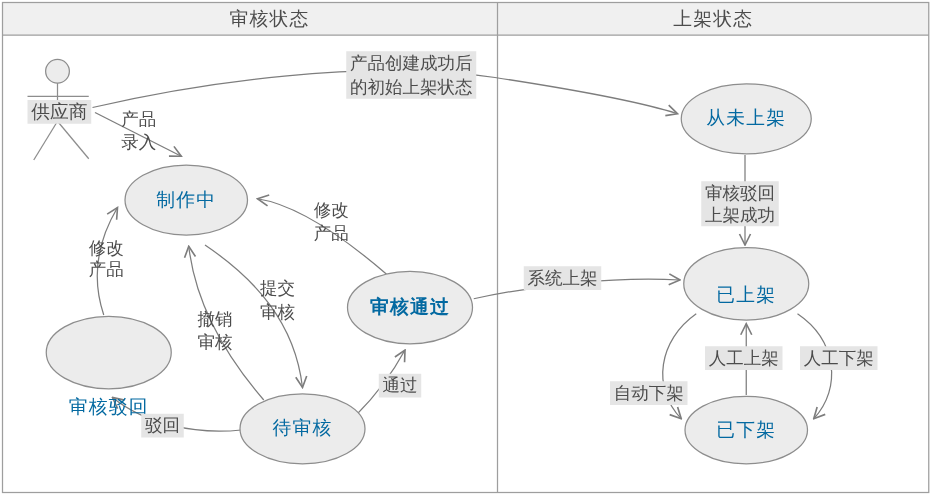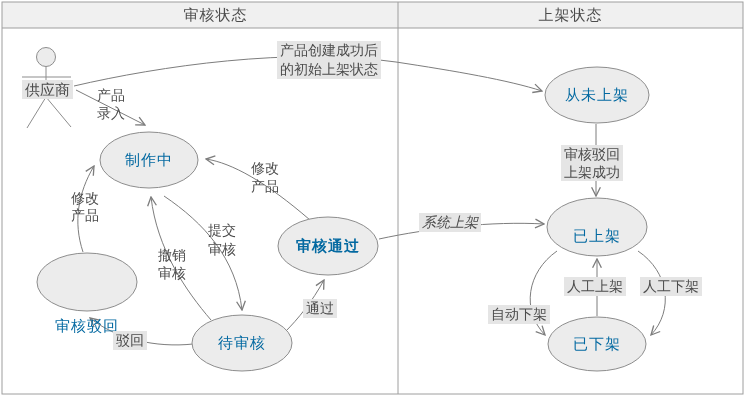--- a/index.html
+++ b/index.html
@@ -119,21 +119,21 @@
 
   <div class="lbl mask" style="left:113px;top:331px;">驳回</div>
 
   <div class="lbl mask" style="left:303px;top:299px;">通过</div>
 
   <div class="lbl lh18" style="left:251px;top:159px;">
     <span class="line">修改</span>
     <span class="line">产品</span>
   </div>
 
-  <div class="lbl mask" style="left:419px;top:213px;font-style:italic;">系统上架</div>
+  <div class="lbl mask" style="left:419px;top:213px;">系统上架</div>
 
   <div class="lbl mask lh18 ctr" style="left:561px;top:145px;">
     <span class="line">审核驳回</span>
     <span class="line">上架成功</span>
   </div>
 
   <div class="lbl mask" style="left:564px;top:277px;">人工上架</div>
 
   <div class="lbl mask" style="left:488px;top:277px;margin-top:28px;">自动下架</div>
 

